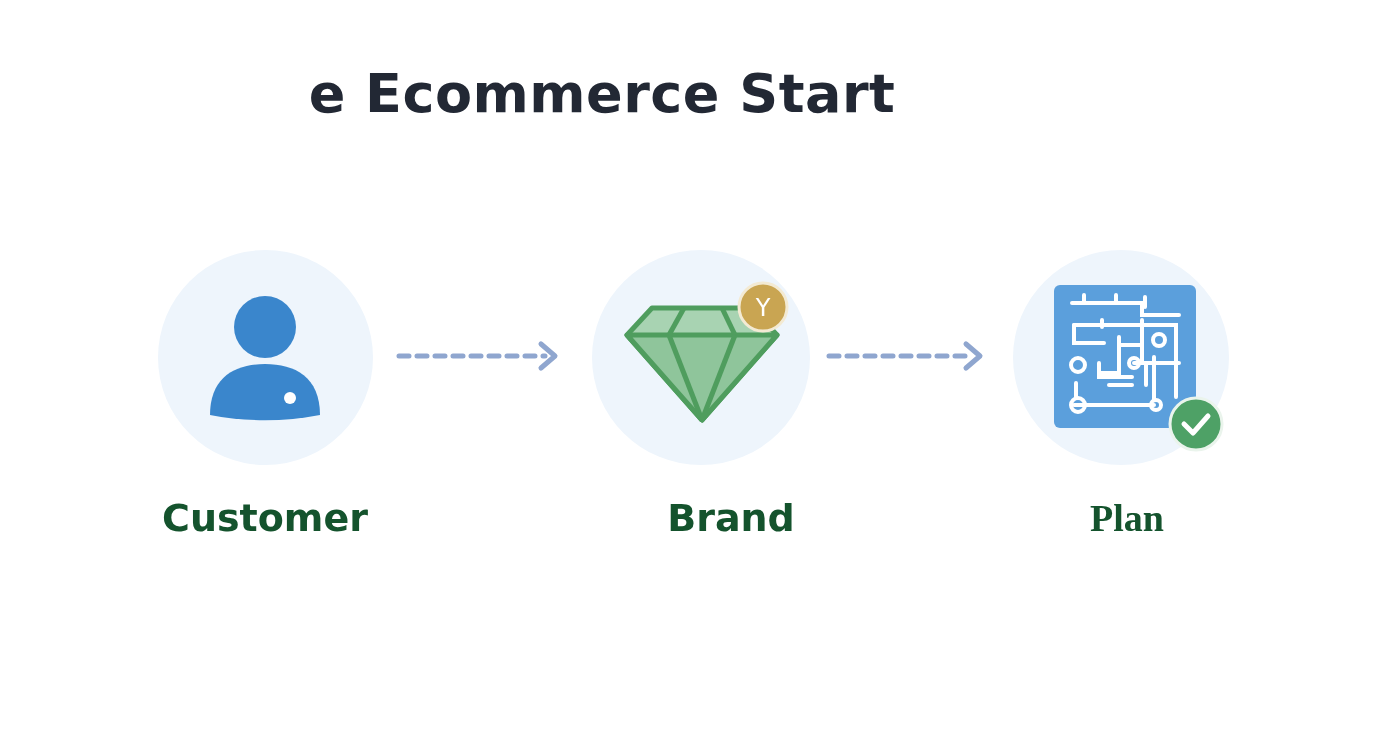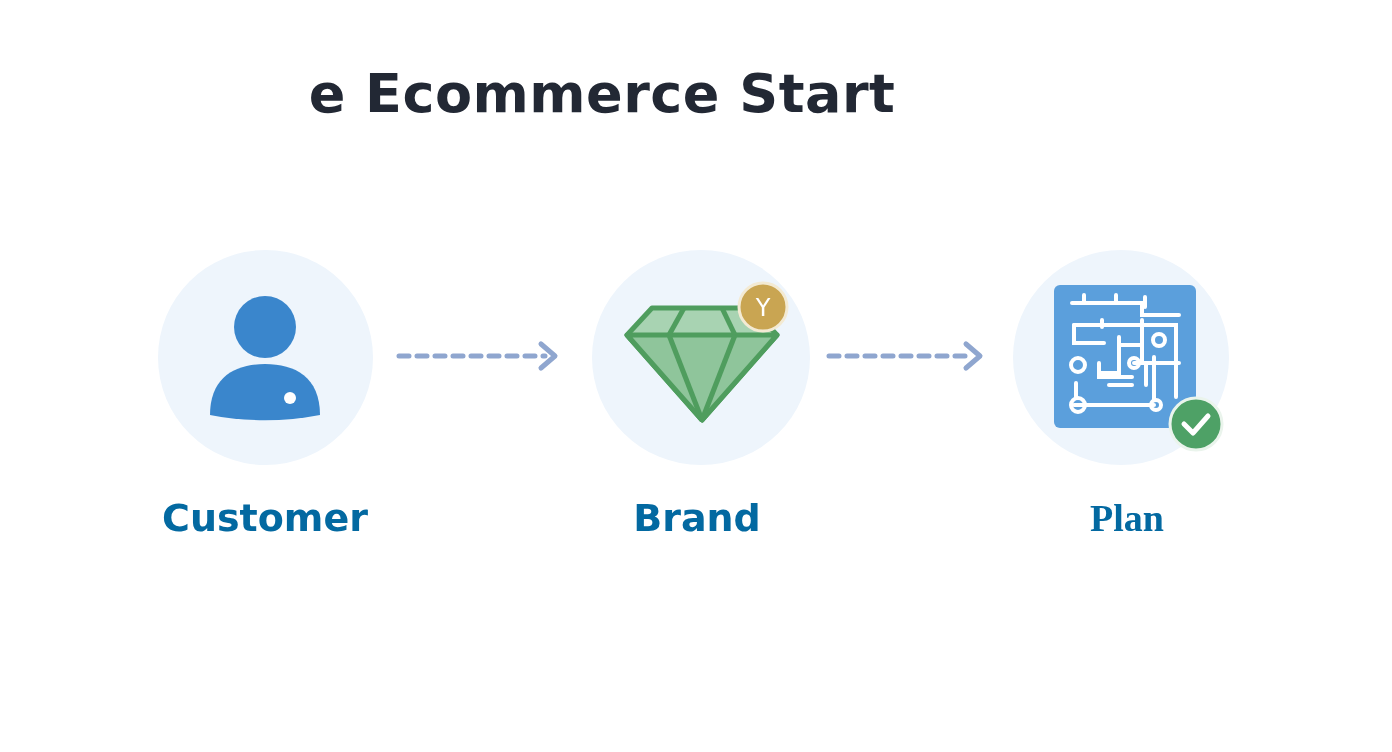--- a/index.html
+++ b/index.html
@@ -8,21 +8,21 @@
       font-family: "DejaVu Sans", "Liberation Sans", sans-serif;
     }
     .title {
       position: absolute; left: 0; top: 62px; width: 1204px; text-align: center;
       font-size: 54px; font-weight: bold; color: #222834; letter-spacing: 0.5px;
     }
     .node-circle {
       position: absolute; border-radius: 50%; background: #eef5fc;
     }
     .node-label {
-      position: absolute; text-align: center; font-size: 38px; font-weight: bold; color: #0369a1;
+      position: absolute; text-align: center; font-size: 38px; font-weight: bold; color: #14532d;
     }
     .arrow { position: absolute; }
     svg { display: block; }
   </style>
 </head>
 <body>
 
 <div class="title">e Ecommerce Start</div>
 
 <div class="node-circle" style="left:158px; top:250px; width:215px; height:215px;"></div>
@@ -44,21 +44,21 @@
   <polygon points="5,35 155,35 80,120" fill="#8fc59b" stroke="#4f9d5e" stroke-width="5" stroke-linejoin="round"></polygon>
   <line x1="62" y1="8" x2="47" y2="35" stroke="#4f9d5e" stroke-width="5"></line>
   <line x1="100" y1="8" x2="113" y2="35" stroke="#4f9d5e" stroke-width="5"></line>
   <line x1="47" y1="35" x2="80" y2="120" stroke="#4f9d5e" stroke-width="5"></line>
   <line x1="113" y1="35" x2="80" y2="120" stroke="#4f9d5e" stroke-width="5"></line>
 </svg>
 <svg style="position:absolute; left:737px; top:281px;" width="52" height="52" viewBox="0 0 52 52">
   <circle cx="26" cy="26" r="24" fill="#c9a552" stroke="#f3ead3" stroke-width="3"></circle>
   <text x="26" y="35" text-anchor="middle" font-size="24" fill="#ffffff" font-family="DejaVu Sans, sans-serif">Y</text>
 </svg>
-<div class="node-label" style="left:572px; top:496px; width:250px;">Brand</div>
+<div class="node-label" style="left:606px; top:496px; width:250px;">Brand</div>
 
 <svg class="arrow" style="left:825px; top:338px;" width="165" height="36" viewBox="0 0 165 36">
   <line x1="4" y1="18" x2="145" y2="18" stroke="#8fa6cf" stroke-width="5" stroke-linecap="round" stroke-dasharray="10 8"></line>
   <polyline points="141,6 155,18 141,30" fill="none" stroke="#8fa6cf" stroke-width="5" stroke-linecap="round" stroke-linejoin="round"></polyline>
 </svg>
 
 <div class="node-circle" style="left:1013px; top:250px; width:216px; height:215px;"></div>
 <svg style="position:absolute; left:1054px; top:285px;" width="142" height="143" viewBox="0 0 142 143">
   <rect x="0" y="0" width="142" height="143" rx="6" fill="#5b9fdc"></rect>
   <g stroke="#ffffff" stroke-width="4" fill="none" stroke-linecap="round">

